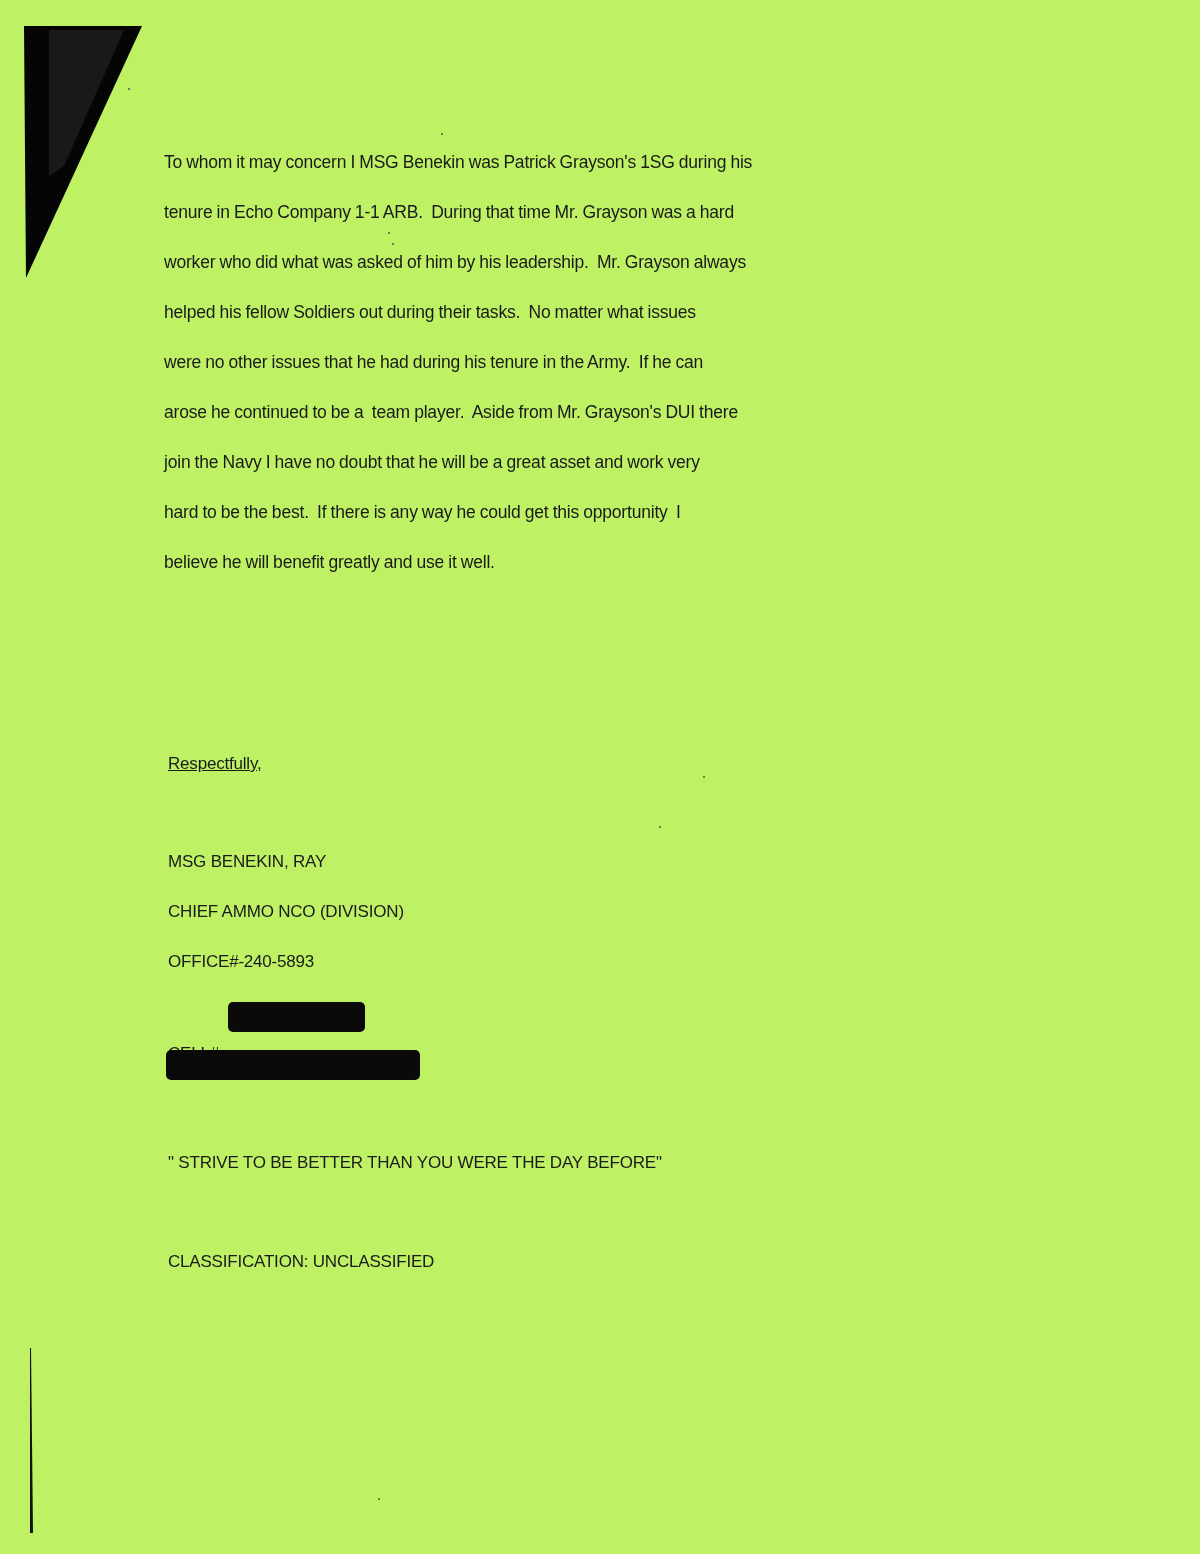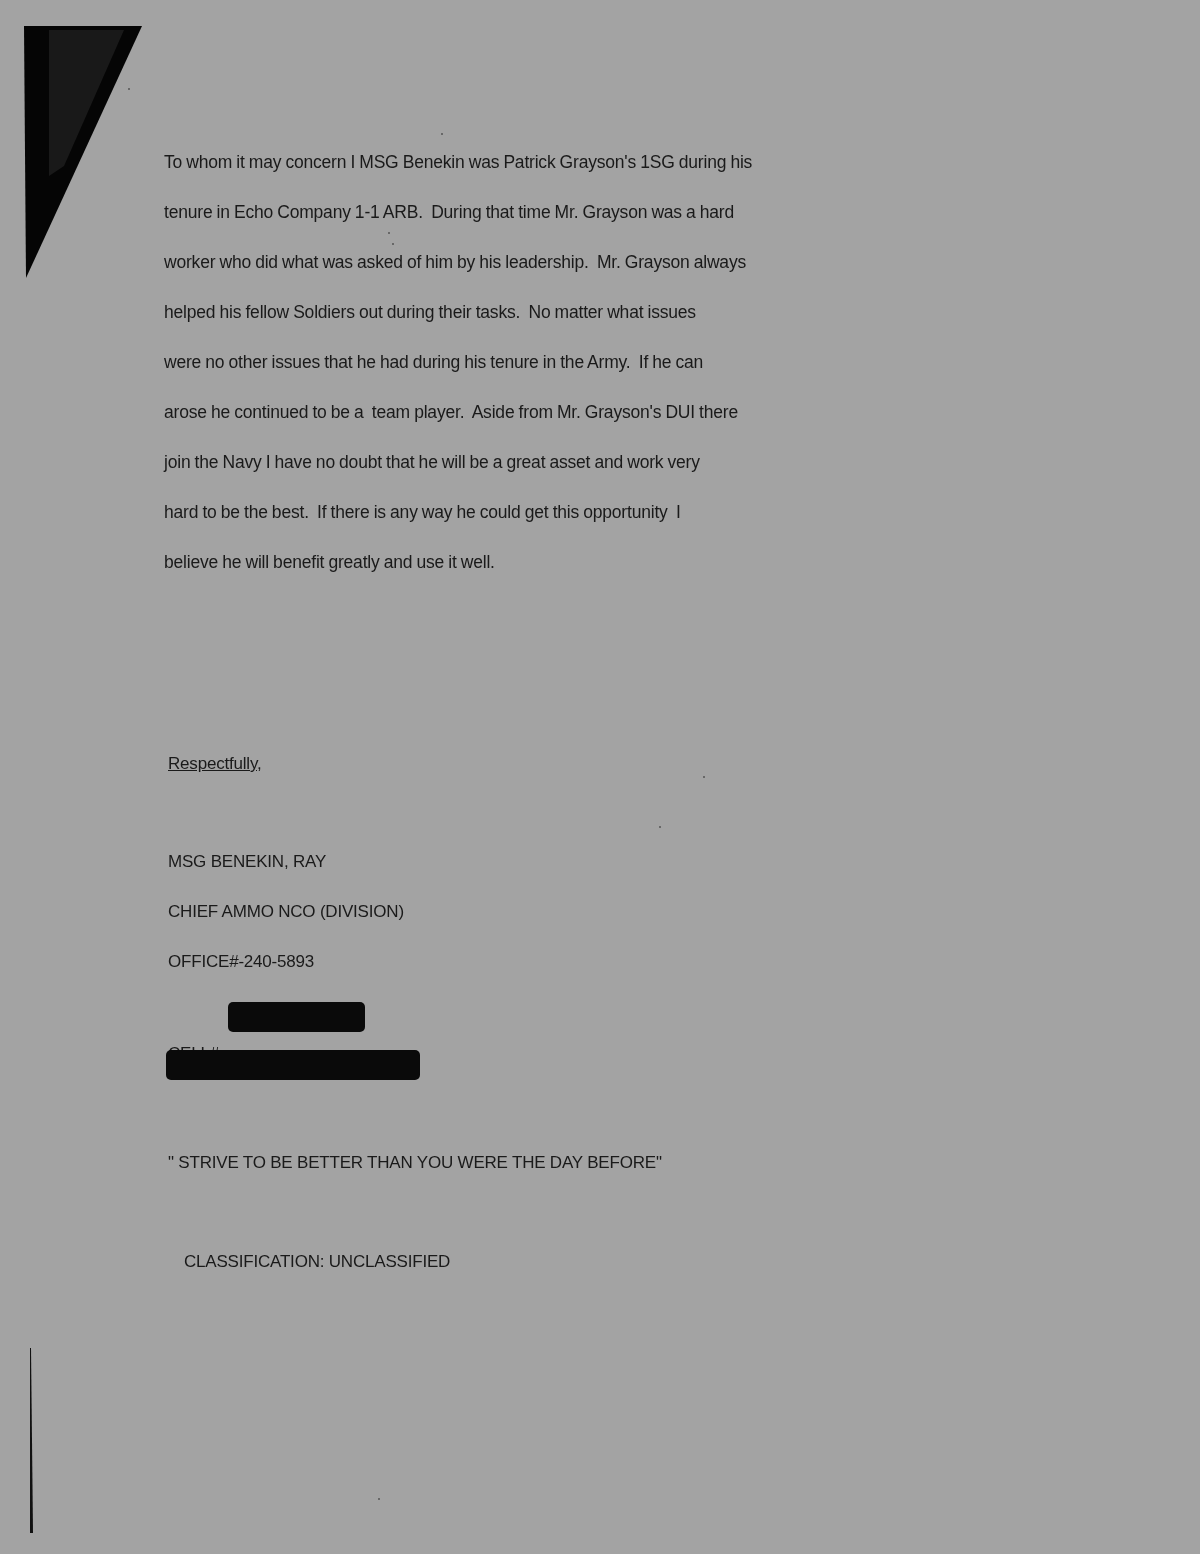--- a/index.html
+++ b/index.html
@@ -12,21 +12,21 @@
       height: 1554px;
       position: relative;
       overflow: hidden;
       font-family: "Liberation Sans", "DejaVu Sans", sans-serif;
       color: #1a1a1a;
     }
     .page {
       position: absolute;
       left: 0; top: 0;
       width: 1200px; height: 1554px;
-      background: #a3a3a3;
+      background: #bef264;
     }
     .scan-corner {
       position: absolute;
       left: 24px; top: 26px;
       width: 120px; height: 252px;
     }
     .scan-edge {
       position: absolute;
       left: 28px; top: 1348px;
       width: 8px; height: 185px;
@@ -98,14 +98,14 @@
 
   <div class="sig" style="top:754px;text-decoration:underline;">Respectfully,</div>
   <div class="sig" style="top:852px;">MSG BENEKIN, RAY</div>
   <div class="sig" style="top:902px;text-align:right;">CHIEF AMMO NCO (DIVISION)</div>
   <div class="sig" style="top:952px;">OFFICE#-240-5893</div>
   <div class="sig" style="top:1044px;">CELL#-</div>
   <div class="redact" style="left:228px;top:1002px;width:137px;height:30px;"></div>
   <div class="redact" style="left:166px;top:1050px;width:254px;height:30px;"></div>
 
   <div class="sig" style="top:1153px;">" STRIVE TO BE BETTER THAN YOU WERE THE DAY BEFORE"</div>
-  <div class="sig" style="top:1252px;margin-left:16px;">CLASSIFICATION: UNCLASSIFIED</div>
+  <div class="sig" style="top:1252px;">CLASSIFICATION: UNCLASSIFIED</div>
 </div>
 
 </body></html>

